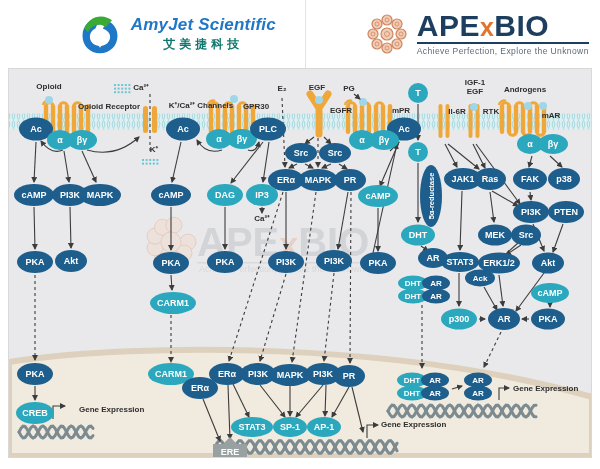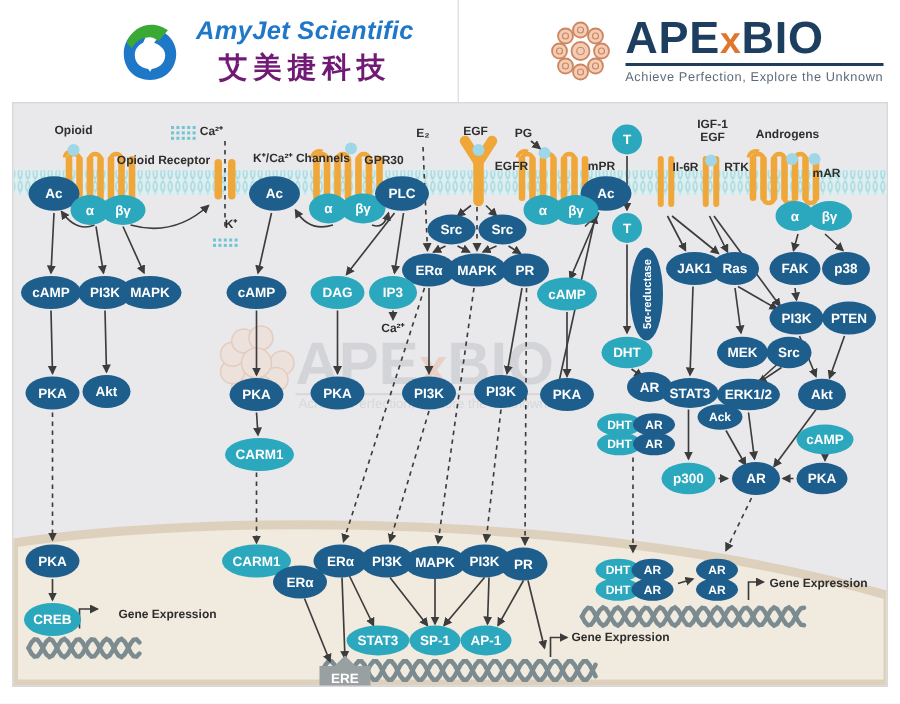--- a/index.html
+++ b/index.html
@@ -3,21 +3,21 @@
 <meta charset="utf-8">
 <style>
   html,body{margin:0;padding:0;background:#ffffff;}
   body{width:600px;height:469px;position:relative;font-family:"Liberation Sans",sans-serif;overflow:hidden;}
   .header{position:absolute;left:0;top:0;width:600px;height:68px;background:#fff;display:flex;align-items:center;}
   .logo-cell{display:flex;align-items:center;justify-content:center;height:100%;padding-left:48px;}
   .cell-left{width:306px;}
   .cell-right{width:294px;border-left:1px solid #e3e3e5;}
   .amyjet-text{margin-left:8px;text-align:center;}
   .amyjet-name{font-size:17px;font-weight:800;font-style:italic;color:#1f77c8;letter-spacing:0.2px;}
-  .amyjet-cn{font-size:19px;font-weight:700;color:#701a75;letter-spacing:4px;margin-top:1px;}
+  .amyjet-cn{font-size:12px;font-weight:700;color:#0f766e;letter-spacing:4px;margin-top:1px;}
   .apex-block{margin-left:8px;}
   .apex-name{font-size:30px;font-weight:800;color:#1d3e5e;line-height:28px;letter-spacing:0.5px;}
   .apex-x{color:#e0762e;font-size:25px;}
   .apex-tag{font-size:8.5px;color:#5a6b7a;border-top:2px solid #1d3e5e;padding-top:2px;margin-top:1px;letter-spacing:0.4px;}
   .diagram-frame{position:absolute;left:8px;top:68px;width:582px;height:388px;background:#e9e9eb;border:1px solid #d8d8da;}
   svg text{user-select:none;}
 </style>
 </head>
 <body>
 

